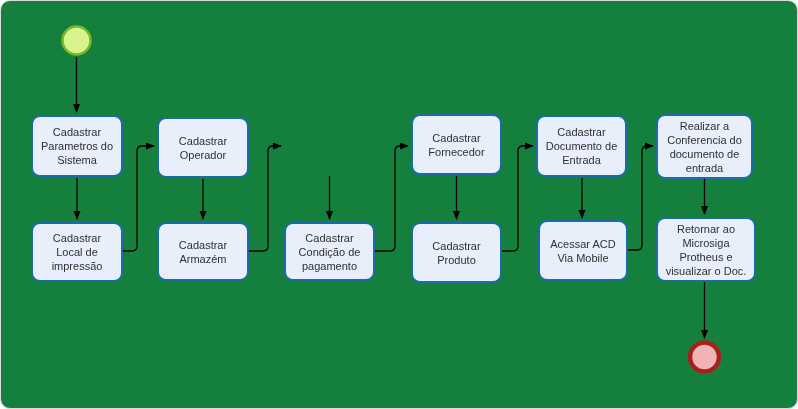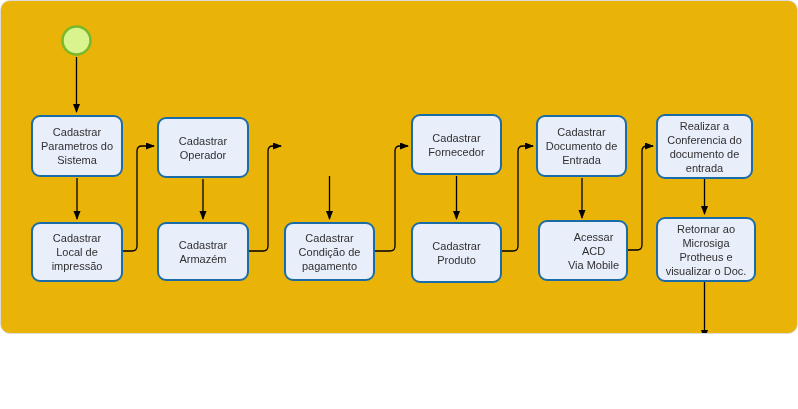--- a/index.html
+++ b/index.html
@@ -1,23 +1,23 @@
 <!DOCTYPE html>
 <html style="--task-fill: #e9eefb; --task-border: #1a6ca8; --start-fill: #d9f48e; --start-border: #77b82c; --end-fill: #f1b4b4; --end-border: #a81f1f; --connector: #000000; --canvas-border: #dcdcdc;"><head>
 <meta charset="utf-8">
 <style>
   html, body { margin: 0; padding: 0; background: #ffffff; }
   body { font-family: "Liberation Sans", "DejaVu Sans", sans-serif; }
 
   .canvas {
     position: relative;
     width: 798px;
-    height: 334px;
+    height: 409px;
     box-sizing: border-box;
-    background: #eab308;
+    background: #15803d;
     border: 1px solid var(--canvas-border, #dcdcdc);
     border-radius: 10px;
     overflow: hidden;
   }
 
   .flow-svg {
     position: absolute;
     left: 0; top: 0;
     width: 798px; height: 409px;
   }
@@ -90,21 +90,21 @@
   <div class="task" style="left:283px; top:221px; width:91px; height:59px;">Cadastrar
 Condição de
 pagamento</div>
   <div class="task" style="left:410px; top:113px; width:91px; height:61px;">Cadastrar
 Fornecedor</div>
   <div class="task" style="left:410px; top:221px; width:91px; height:61px;">Cadastrar
 Produto</div>
   <div class="task" style="left:535px; top:114px; width:91px; height:62px;">Cadastrar
 Documento de
 Entrada</div>
-  <div class="task" style="left:537px; top:219px; width:90px; height:61px;padding-left:23px;">Acessar ACD
+  <div class="task" style="left:537px; top:219px; width:90px; height:61px;">Acessar ACD
 Via Mobile</div>
   <div class="task" style="left:655px; top:113px; width:97px; height:65px;">Realizar a
 Conferencia do
 documento de
 entrada</div>
   <div class="task" style="left:655px; top:216px; width:100px; height:65px;">Retornar ao
 Microsiga
 Protheus e
 visualizar o Doc.</div>
 

